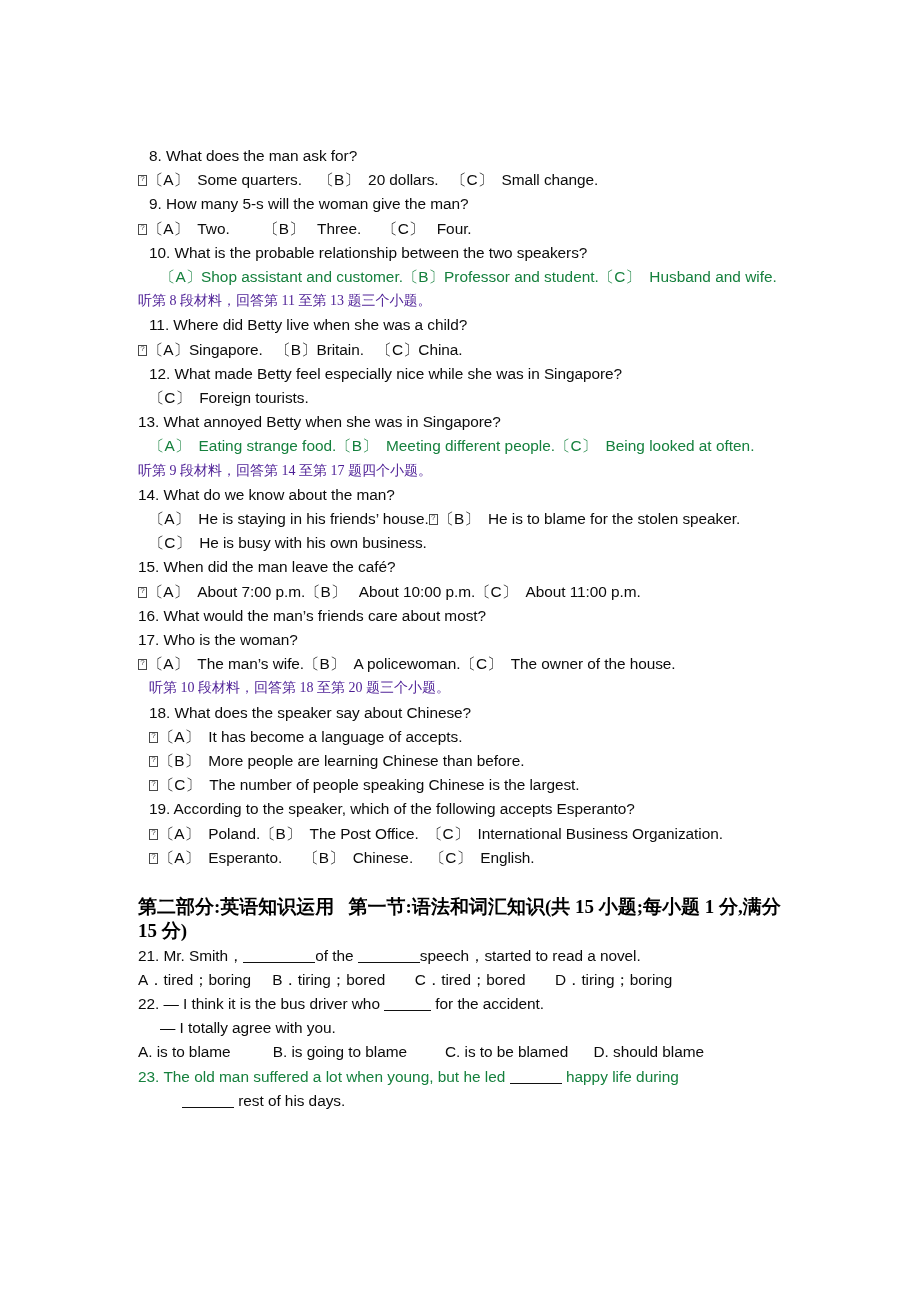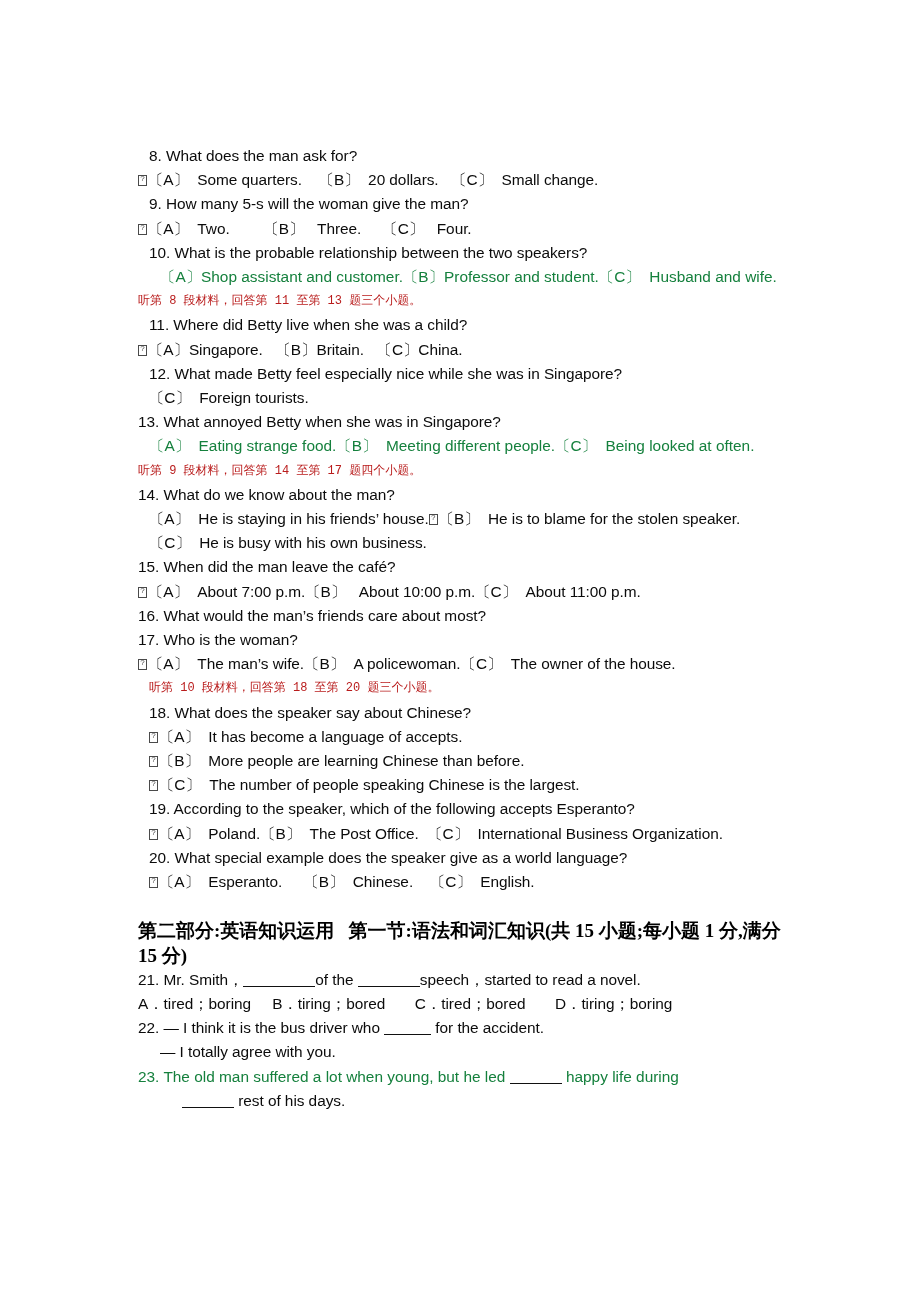--- a/index.html
+++ b/index.html
@@ -33,24 +33,24 @@
   
   .para {
     font-size: 15.4px;
     line-height: 24.2px;
     color: #15803d;
     white-space: pre-wrap;
   }
   .indent1 { padding-left: 11px; }
   .indent2 { padding-left: 22px; }
   .cn {
-    font-family: Liberation Mono, monospace;
-    font-size: 12px;
+    font-family: Liberation Serif, serif;
+    font-size: 14px;
     line-height: 24.2px;
-    color: #b91c1c;
+    color: #4c1d95;
     white-space: pre-wrap;
   }
   .section-head {
     font-family: "Liberation Serif", "DejaVu Serif", serif;
     font-weight: bold;
     font-size: 19px;
     line-height: 24.2px;
     color: #000;
     white-space: pre-wrap;
   }
@@ -135,28 +135,28 @@
     <div class="cn indent1">听第 10 段材料，回答第 18 至第 20 题三个小题。</div>
 
     <div class="ln indent1">18. What does the speaker say about Chinese?</div>
     <div class="ln indent1"><span class="tofu"></span><span>〔A〕  It has become a language of accepts.</span></div>
     <div class="ln indent1"><span class="tofu"></span><span>〔B〕  More people are learning Chinese than before.</span></div>
     <div class="ln indent1"><span class="tofu"></span><span>〔C〕  The number of people speaking Chinese is the largest.</span></div>
 
     <div class="ln indent1">19. According to the speaker, which of the following accepts Esperanto?</div>
     <div class="ln indent1"><span class="tofu"></span><span>〔A〕  Poland.〔B〕  The Post Office.  〔C〕  International Business Organization.</span></div>
 
-    <div class="ln indent1">20. What special example does the speaker give as a world language?</div>
     <div class="ln indent1"><span class="tofu"></span><span>〔A〕  Esperanto.     〔B〕  Chinese.    〔C〕  English.</span></div>
 
     <div class="section-head gap-before">第二部分:英语知识运用   第一节:语法和词汇知识(共 15 小题;每小题 1 分,满分 15 分)</div>
 
     <div class="ln"><span>21. Mr. Smith，</span><span class="blank b-lg"></span><span>of the </span><span class="blank b-md"></span><span>speech，started to read a novel.</span></div>
     <div class="ln">A．tired；boring     B．tiring；bored       C．tired；bored       D．tiring；boring</div>
 
     <div class="ln"><span>22. — I think it is the bus driver who </span><span class="blank b-sm"></span><span> for the accident.</span></div>
     <div class="ln indent2">— I totally agree with you.</div>
+    <div class="ln">A. is to blame          B. is going to blame         C. is to be blamed      D. should blame</div>
 
     <div class="para justify"><span>23. The old man suffered a lot when young, but he led </span><span class="blank b-xs"></span><span> happy life during </span></div>
     <div class="ln indent2"><span style="padding-left:22px"></span><span class="blank b-xs"></span><span> rest of his days.</span></div>
 
   </div>
 </div>
 
 </body></html>

